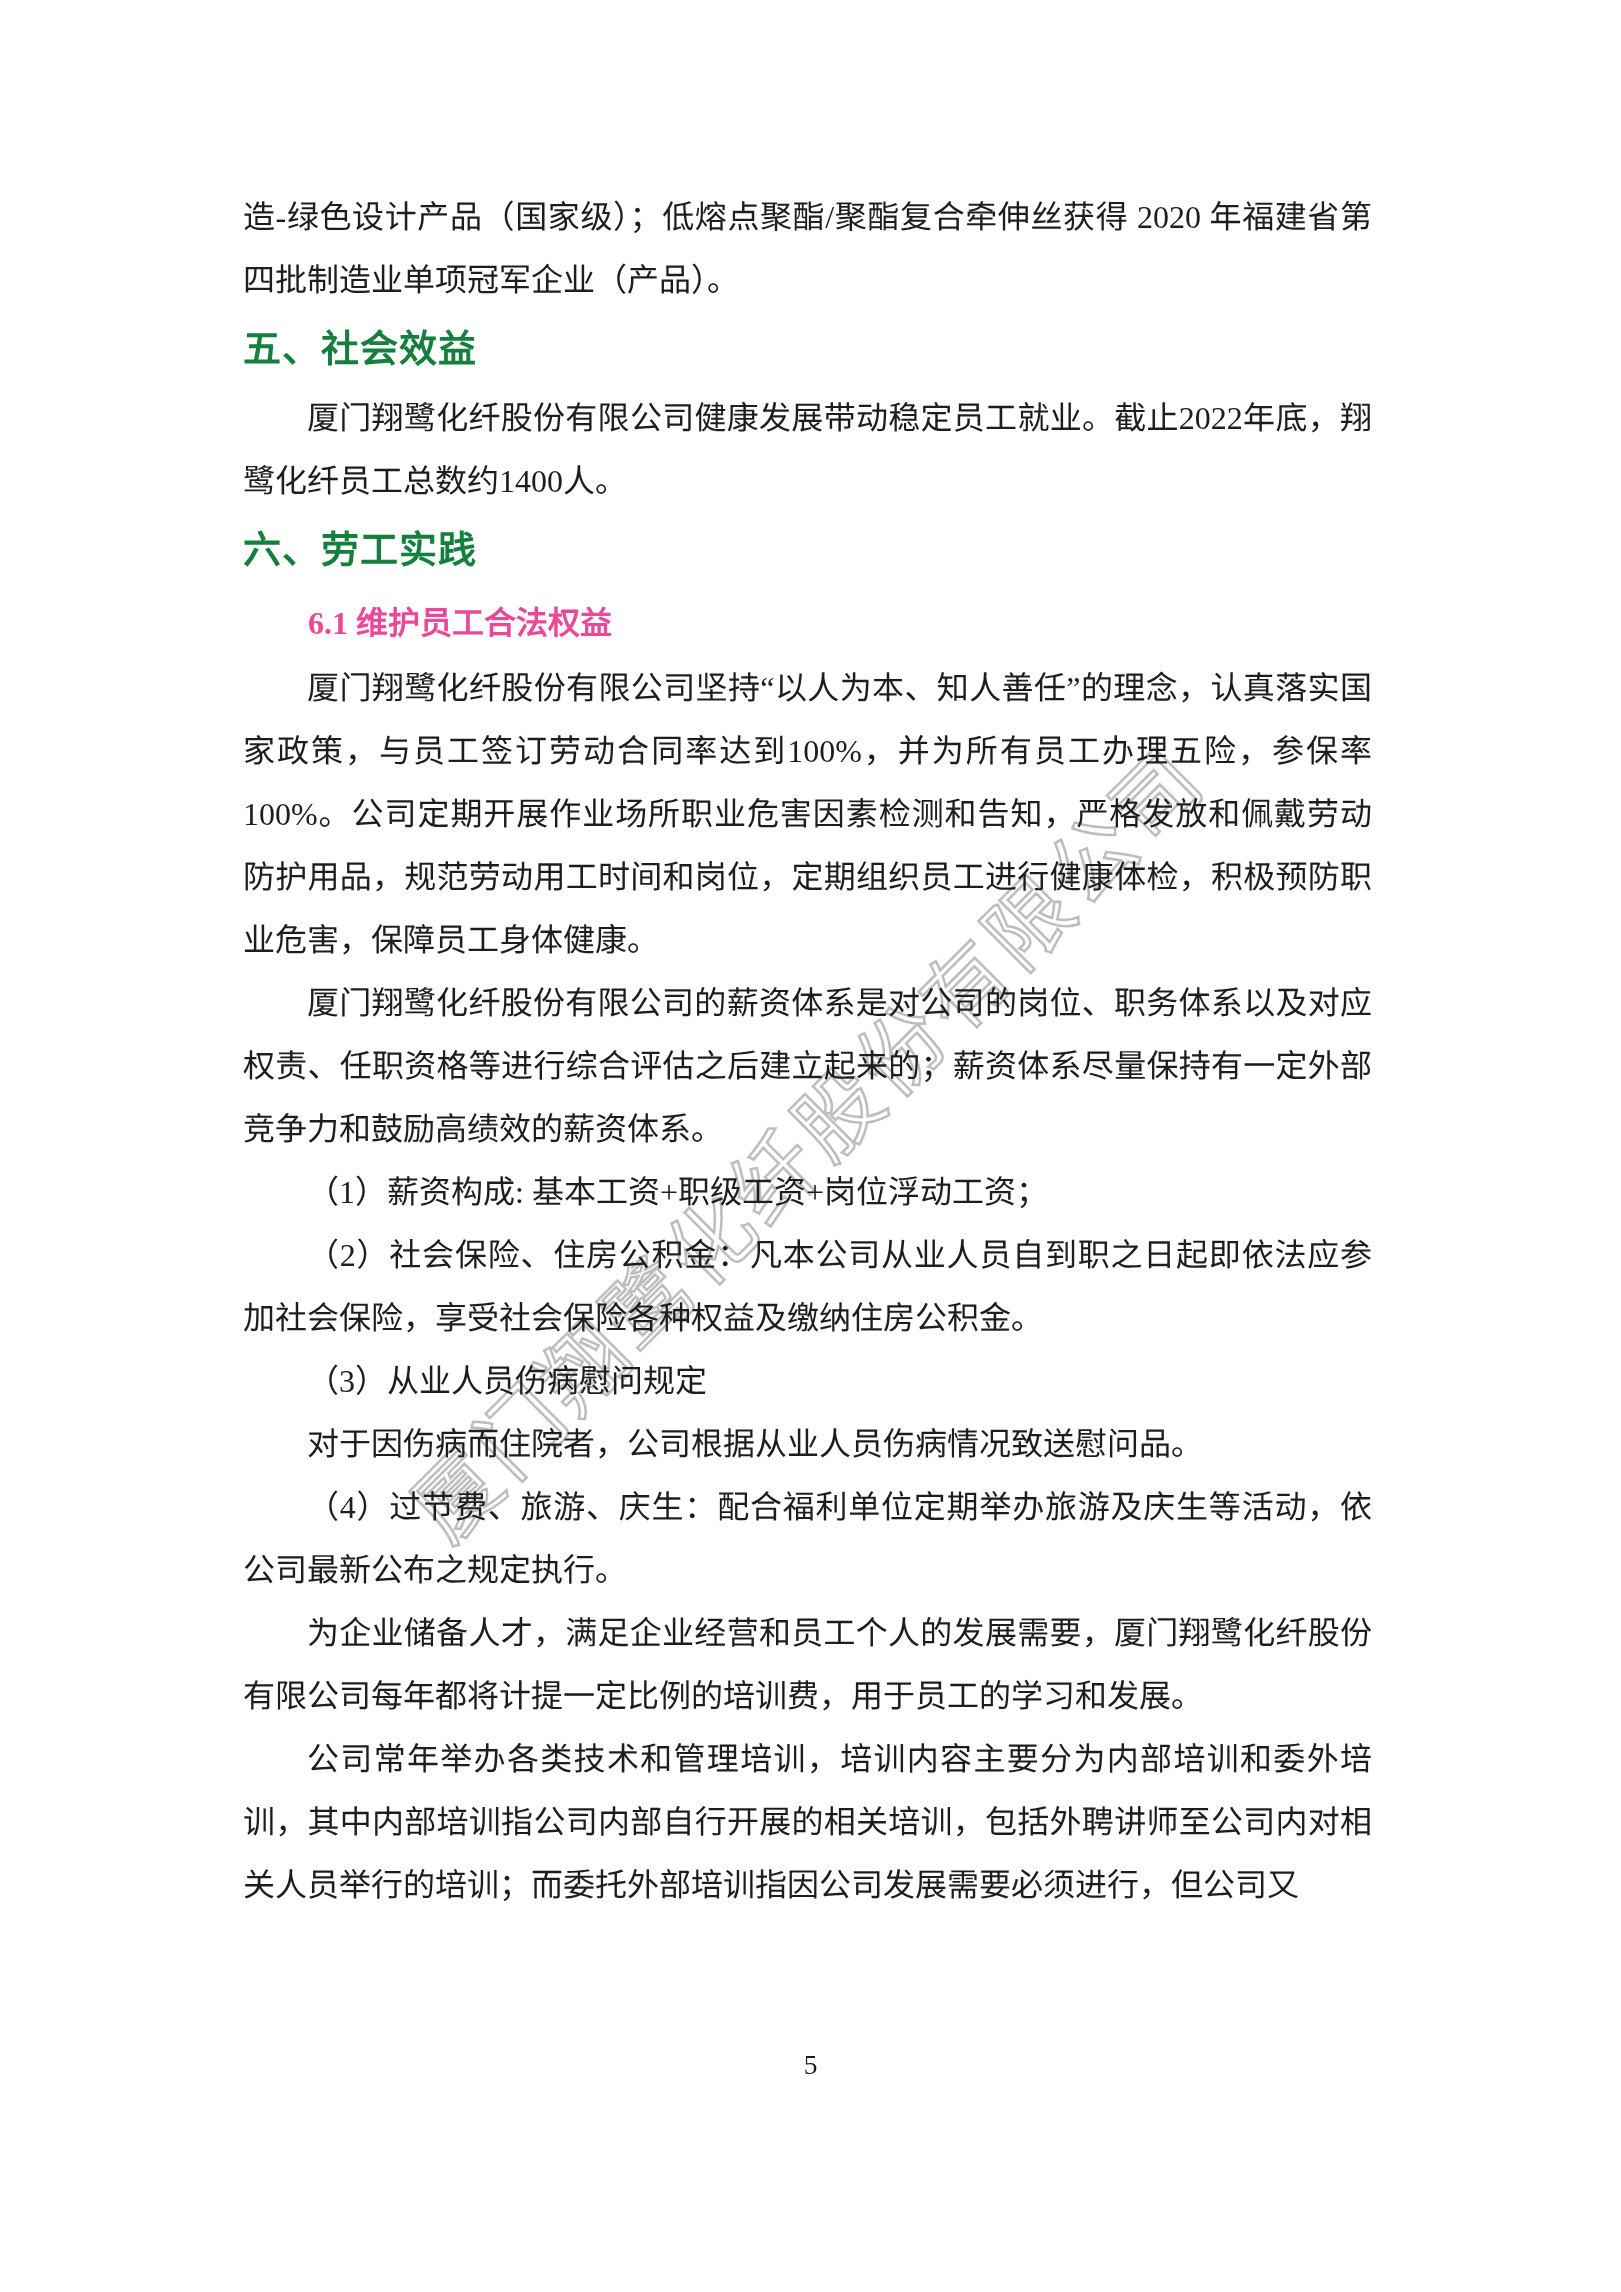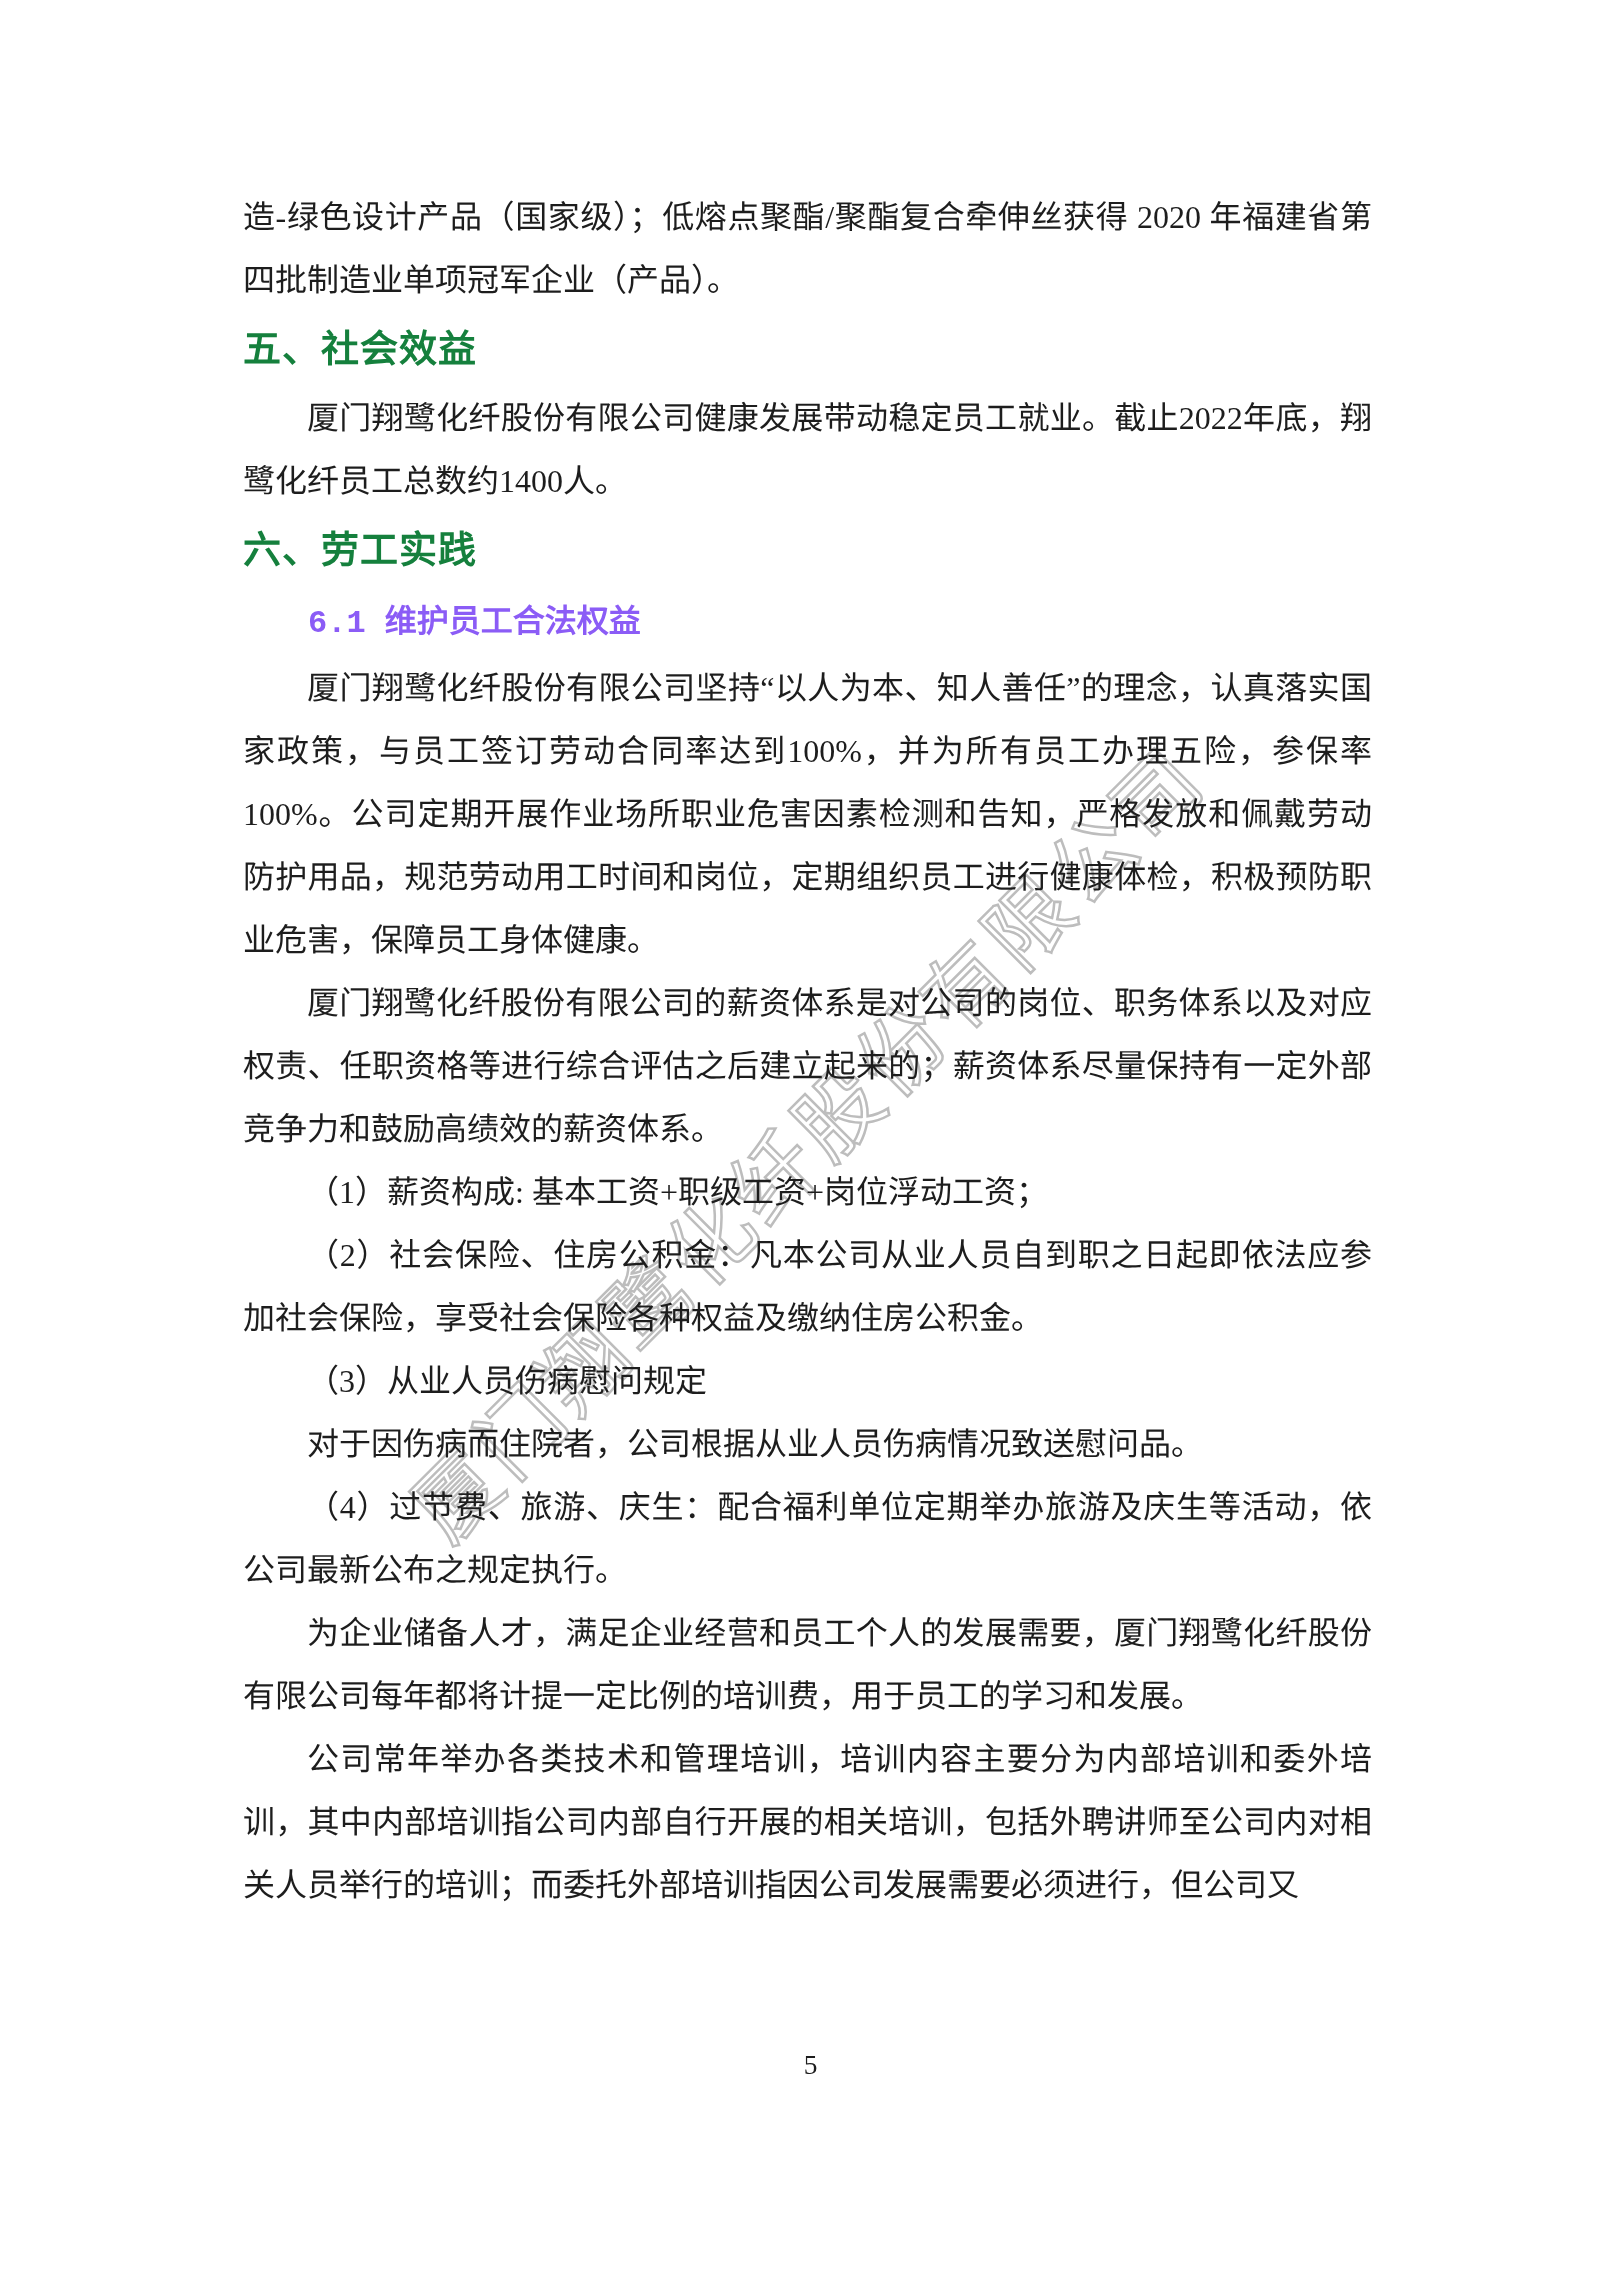--- a/index.html
+++ b/index.html
@@ -51,27 +51,27 @@
   .content h2 {
     font-family: "Liberation Sans", "DejaVu Sans", sans-serif;
     font-weight: 700;
     font-size: 38px;
     line-height: 71px;
     margin: 2px 0;
     color: #15803d;
     letter-spacing: 1px;
   }
   .content h3 {
-    font-family: Liberation Mono, monospace;
+    font-family: Liberation Serif, serif;
     font-weight: 700;
     font-size: 32px;
     line-height: 63px;
     margin: 5.9px 0 2px 0;
     padding-left: 65px;
-    color: #8b5cf6;
+    color: #ec4899;
   }
   .page-number {
     position: absolute;
     top: 2044px;
     left: 0;
     width: 100%;
     text-align: center;
     font-size: 27.4px;
     line-height: 43px;
     color: #1d1d1d;

